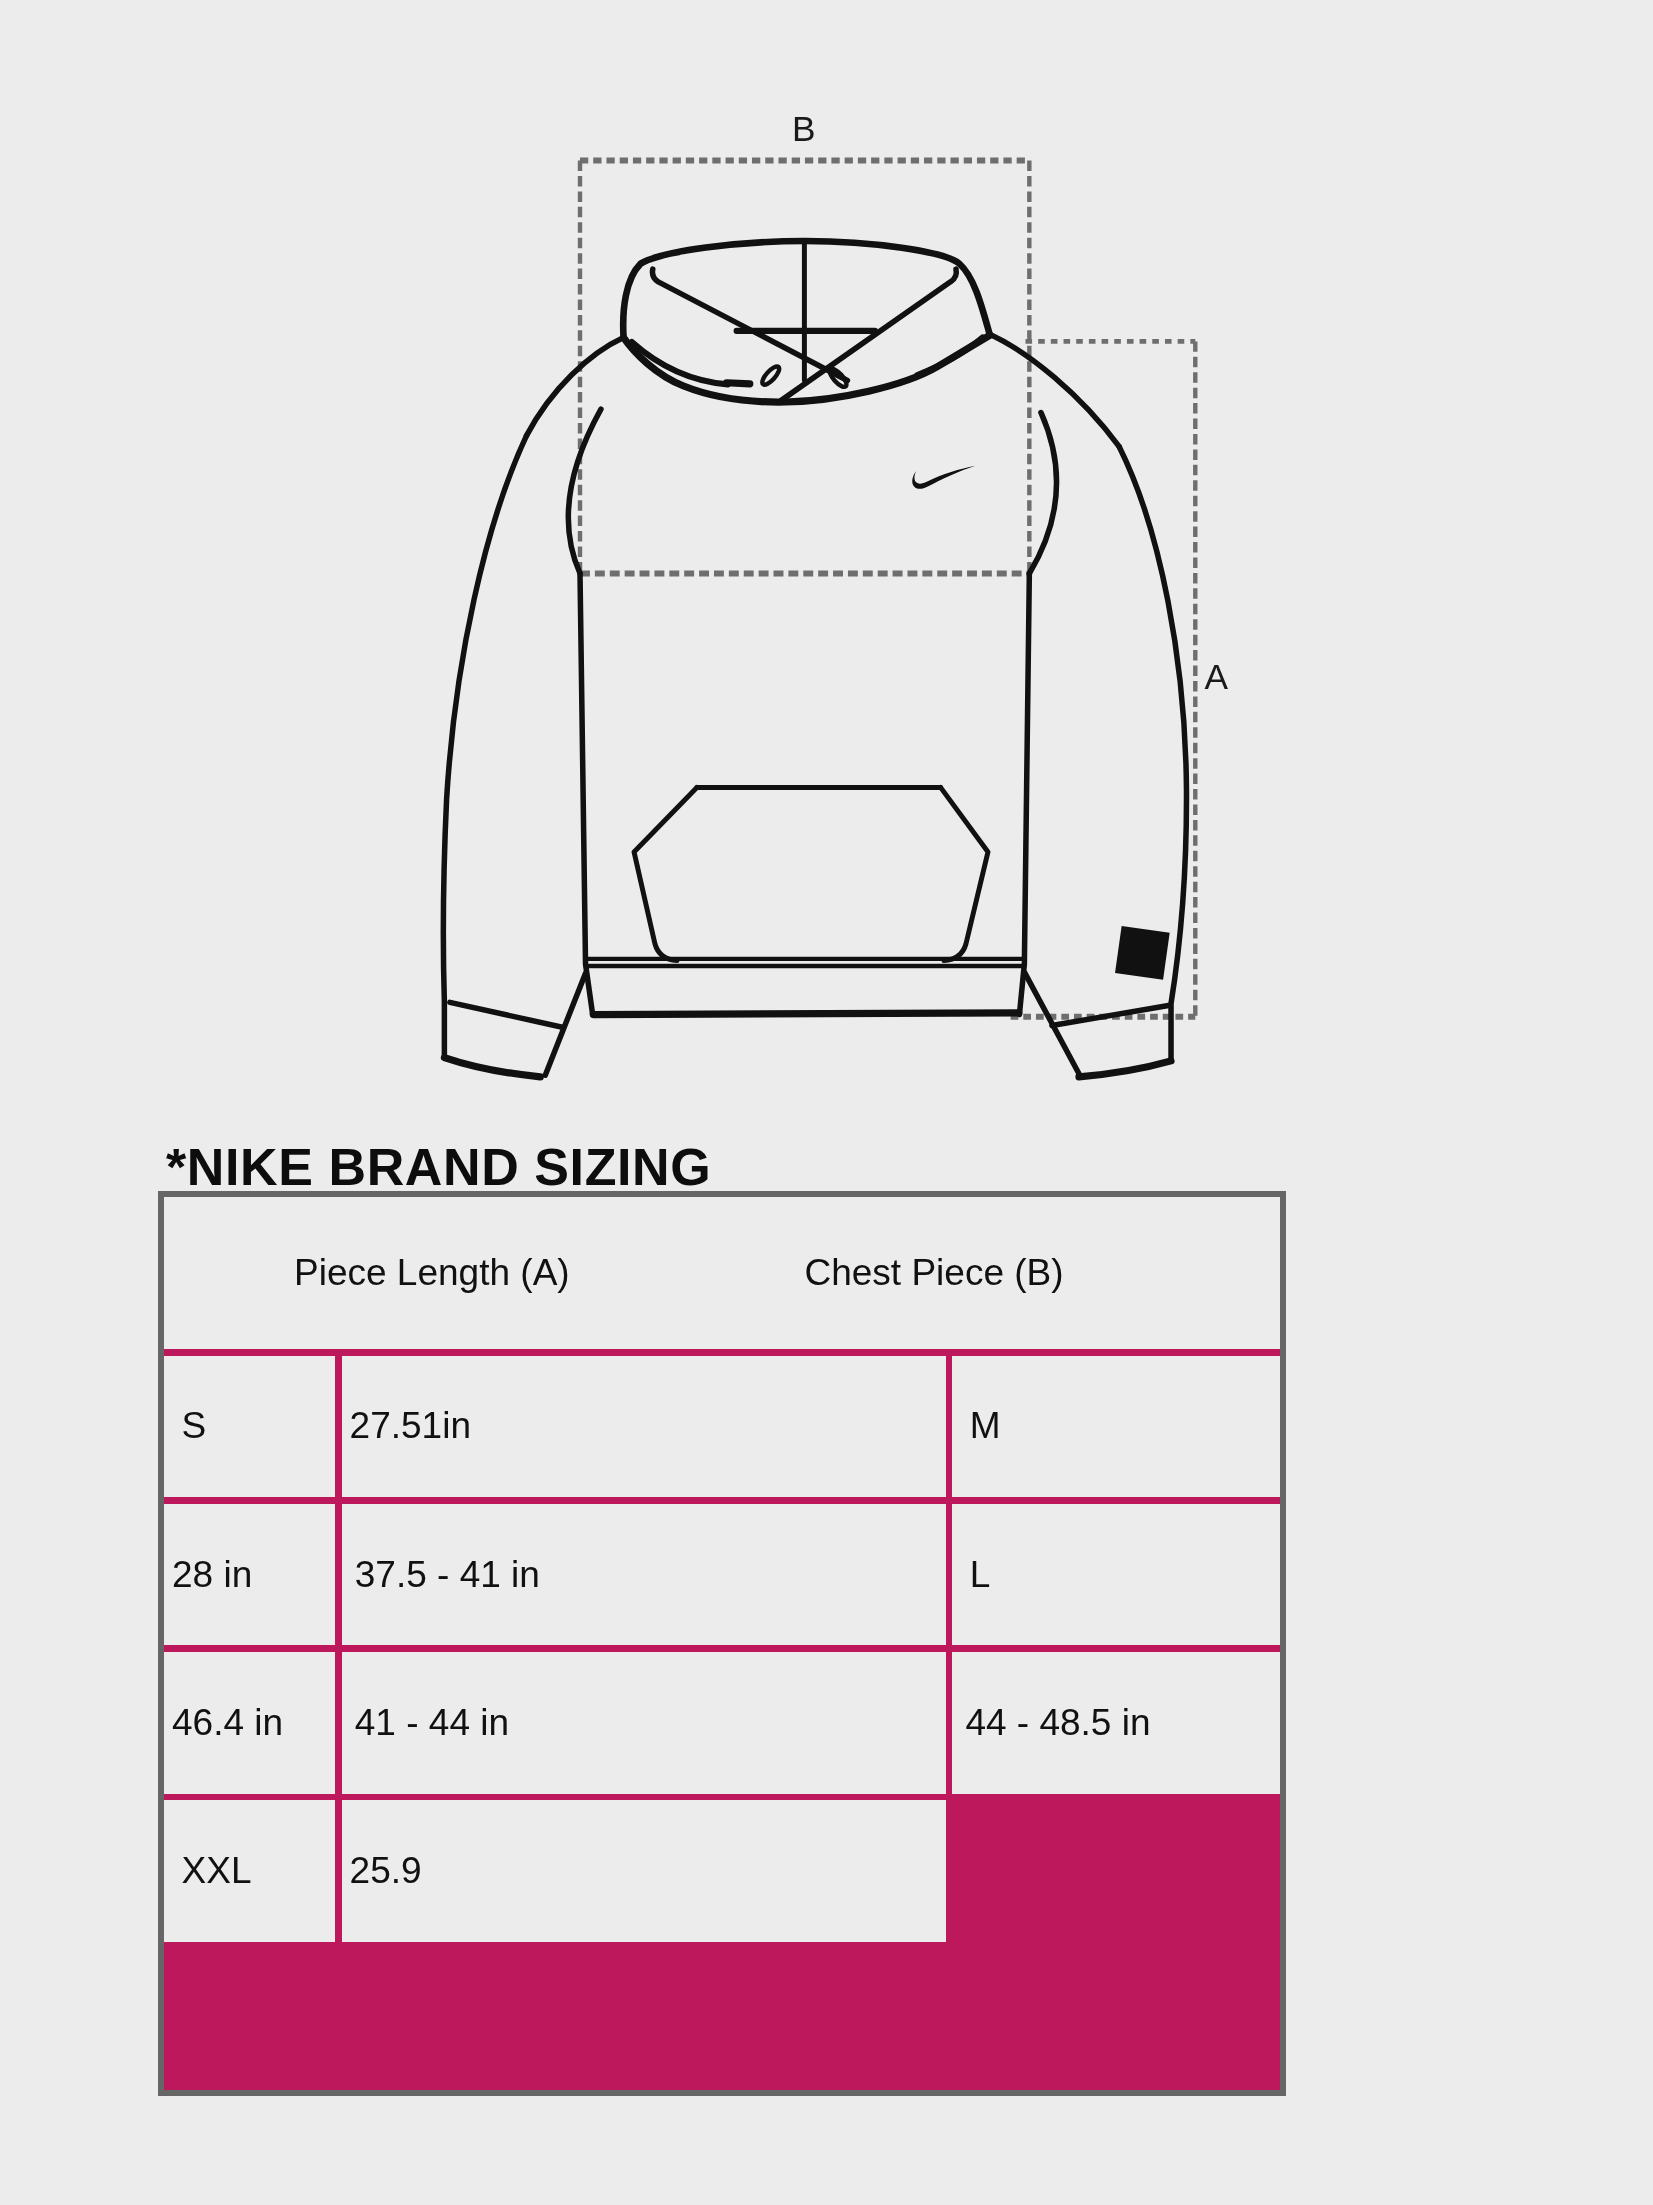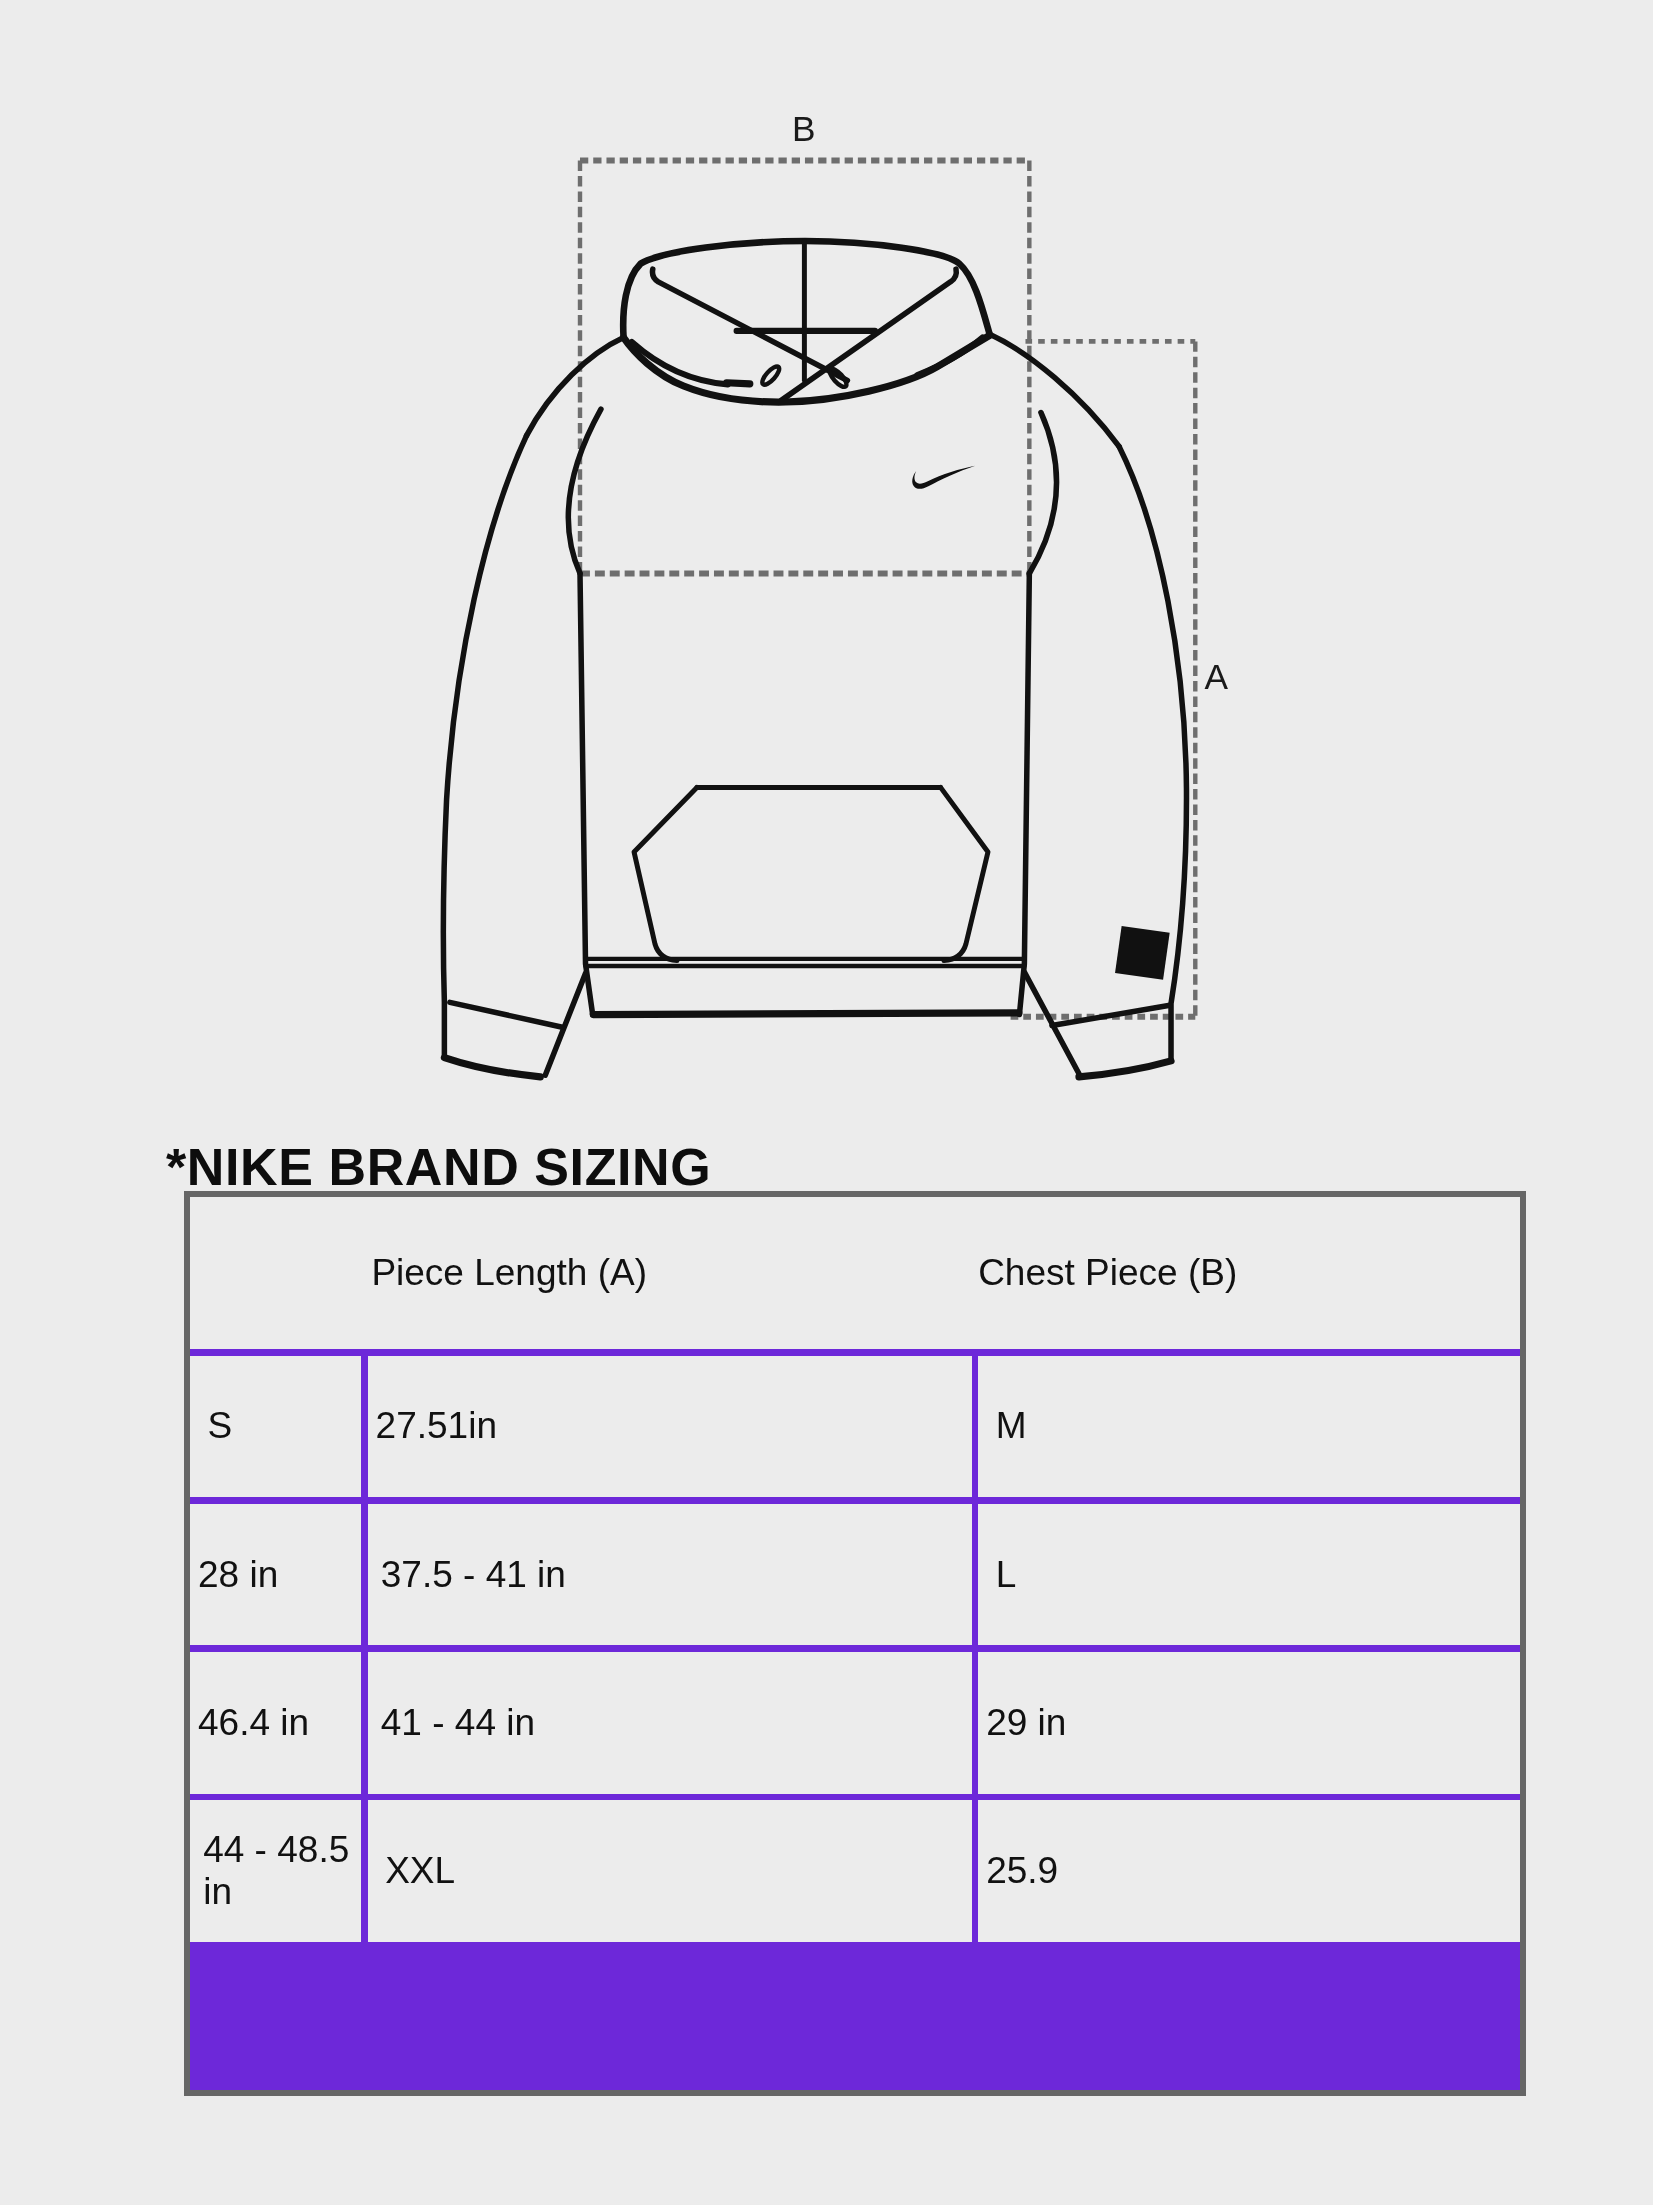--- a/index.html
+++ b/index.html
@@ -32,27 +32,27 @@
     left: 166px;
     top: 1137px;
     font-size: 52px;
     font-weight: bold;
     color: #0d0d0d;
     letter-spacing: 0.6px;
     white-space: nowrap;
   }
   #sizing-table {
     position: absolute;
-    left: 184px;
+    left: 158px;
     top: 1191px;
-    width: 1342px;
+    width: 1128px;
     height: 905px;
     box-sizing: border-box;
     border: 6.6px solid #666666;
-    background: #6d28d9;
+    background: #be185d;
     display: grid;
     grid-template-columns: 171px 604px 1fr;
     grid-template-rows: 152px repeat(5, 1fr);
     gap: 6.6px;
   }
   .cell {
     background: #ececec;
     display: flex;
     align-items: center;
     font-size: 37px;
@@ -175,21 +175,20 @@
     <div class="cell length-cell">27.51in</div>
 
     <div class="cell size-cell">M</div>
     <div class="cell length-cell">28 in</div>
     <div class="cell chest-cell">37.5 - 41 in</div>
 
     <div class="cell size-cell">L</div>
     <div class="cell length-cell">46.4 in</div>
     <div class="cell chest-cell">41 - 44 in</div>
 
-    <div class="cell length-cell">29 in</div>
     <div class="cell chest-cell">44 - 48.5 in</div>
 
     <div class="cell size-cell">XXL</div>
     <div class="cell length-cell">25.9</div>
 
   </div>
 </div>
 
 
 </body></html>

